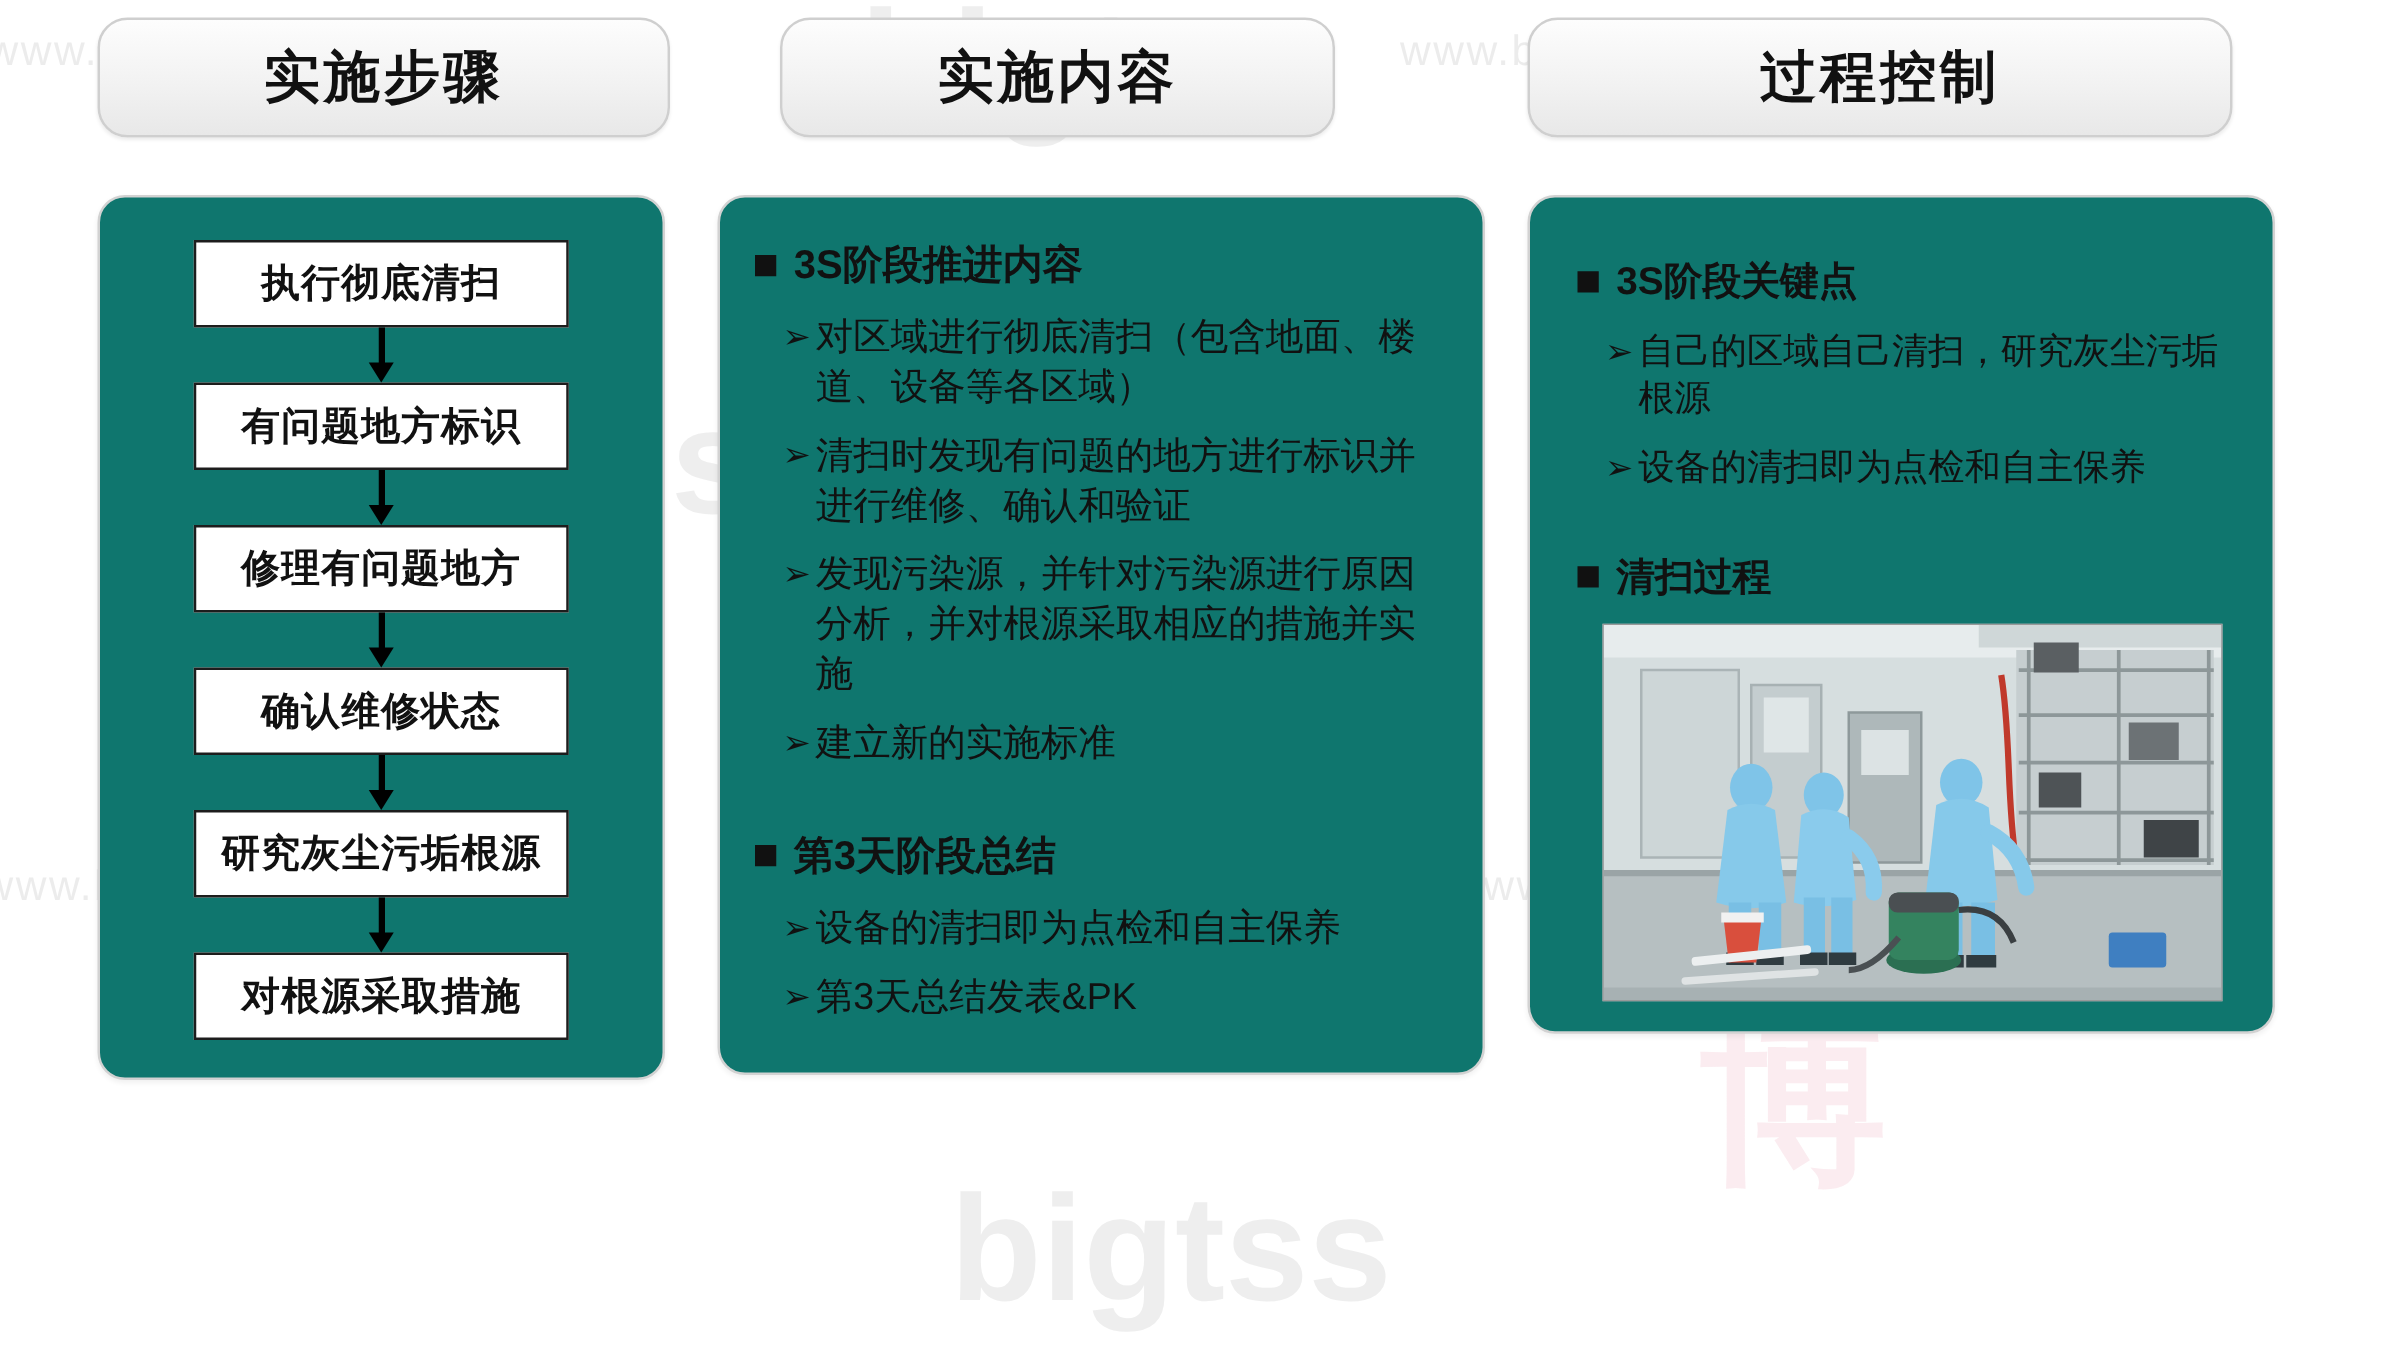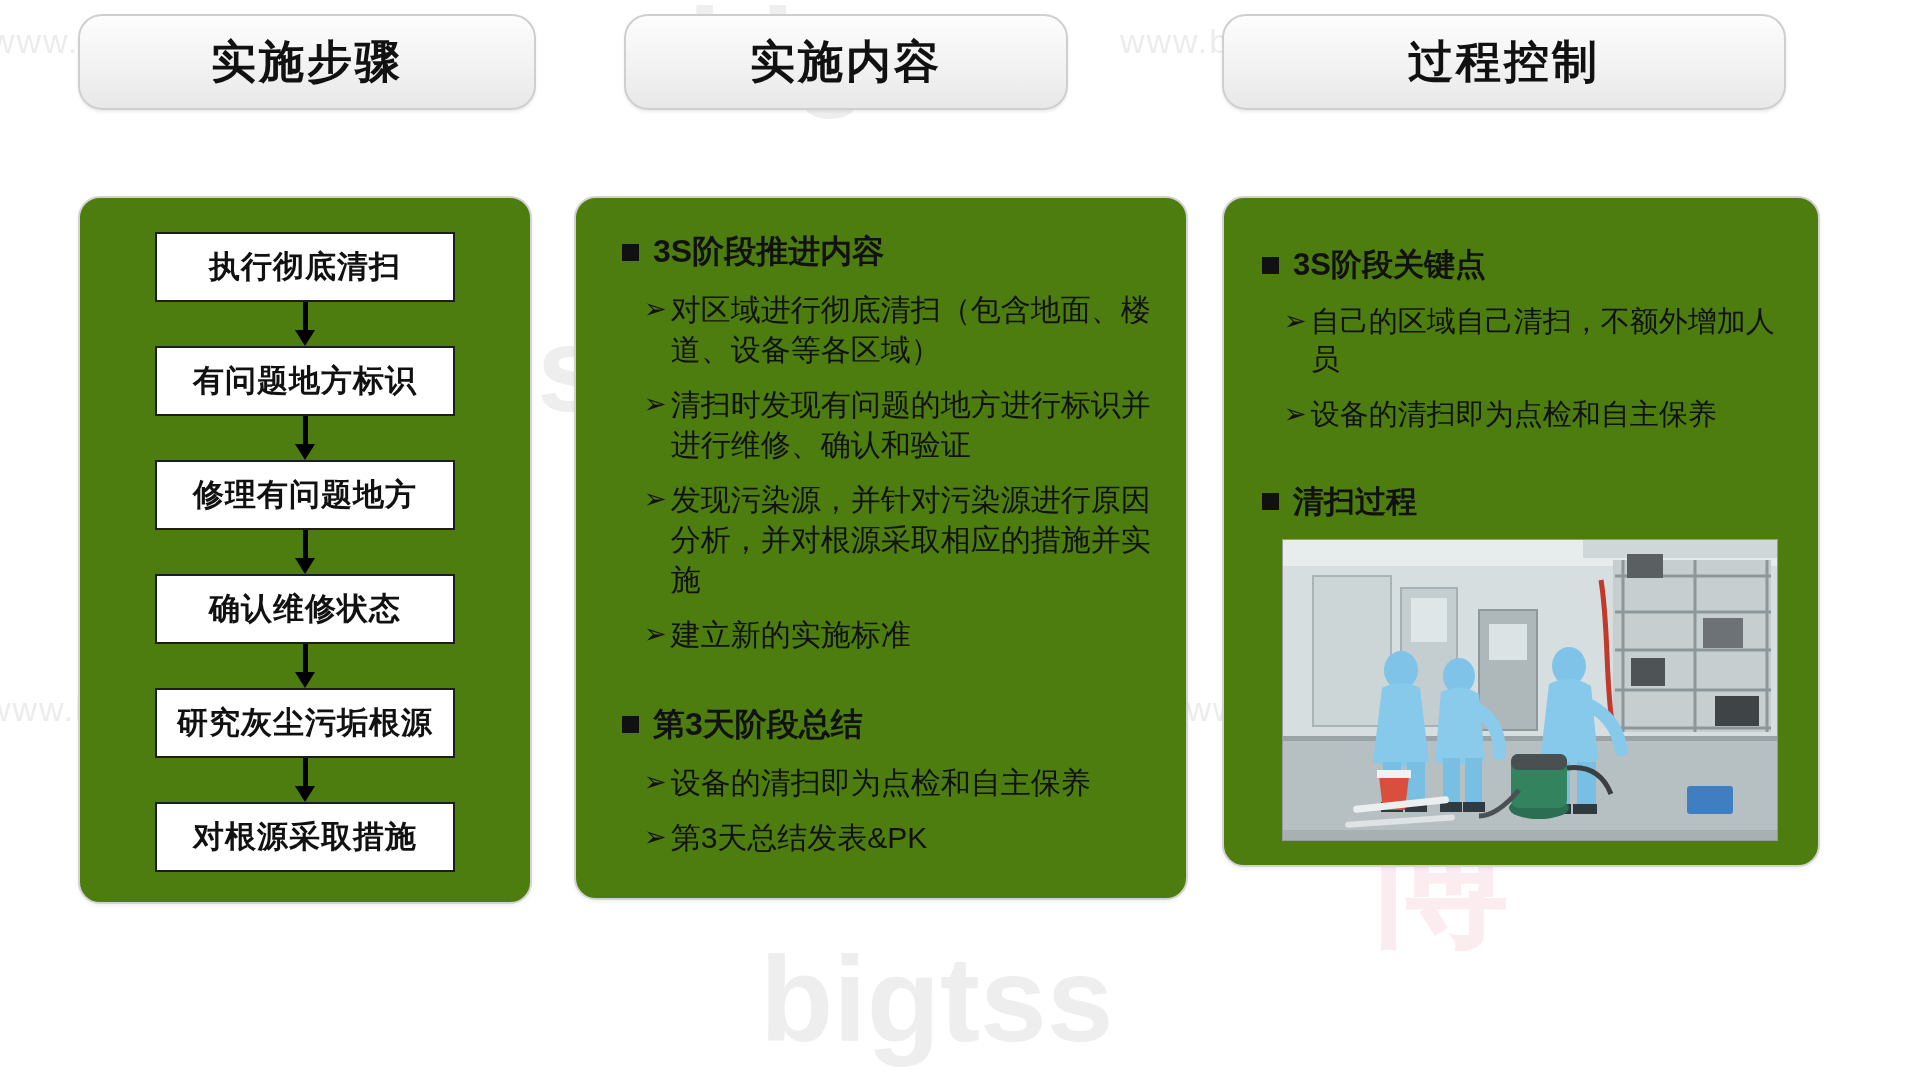--- a/index.html
+++ b/index.html
@@ -92,27 +92,26 @@
     letter-spacing: 3px;
     margin-bottom: 46px;
   }
   .col-1 .col-header { width: 454px; margin-left: 0; }
   .col-2 .col-header { width: 440px; margin-left: 58px; }
   .col-3 .col-header { width: 560px; }
 
   .col-body {
     border: 2px solid #d2d2d2;
     border-radius: 22px;
-    background: #4d7c0f;
+    background: #0f766e;
     box-shadow: 0 2px 4px rgba(0,0,0,0.06);
     flex: 1;
-    margin-top: 40px;
   }
   .col-1 .col-body { padding: 34px 40px 30px 40px; }
-  .col-2 .col-body { padding: 26px 28px 24px 42px; margin-left: 8px; }
+  .col-2 .col-body { padding: 26px 28px 24px 24px; margin-left: 8px; }
   .col-3 .col-body { padding: 40px 26px 24px 34px; }
 
   
   .flow {
     display: flex;
     flex-direction: column;
     align-items: center;
   }
   .flow-box {
     width: 300px;
@@ -296,21 +295,21 @@
     <div class="col-header">过程控制</div>
     <div class="col-body">
 
       <div class="sec-title">
         <span class="sq"></span>
         <span>3S阶段关键点</span>
       </div>
 
       <div class="bullet">
         <span class="arrowhead">➢</span>
-        <span class="bullet-text">自己的区域自己清扫，不额外增加人员</span>
+        <span class="bullet-text">自己的区域自己清扫，研究灰尘污垢根源</span>
       </div>
       <div class="bullet">
         <span class="arrowhead">➢</span>
         <span class="bullet-text">设备的清扫即为点检和自主保养</span>
       </div>
 
       <div class="spacer-24"></div>
 
       <div class="sec-title">
         <span class="sq"></span>

